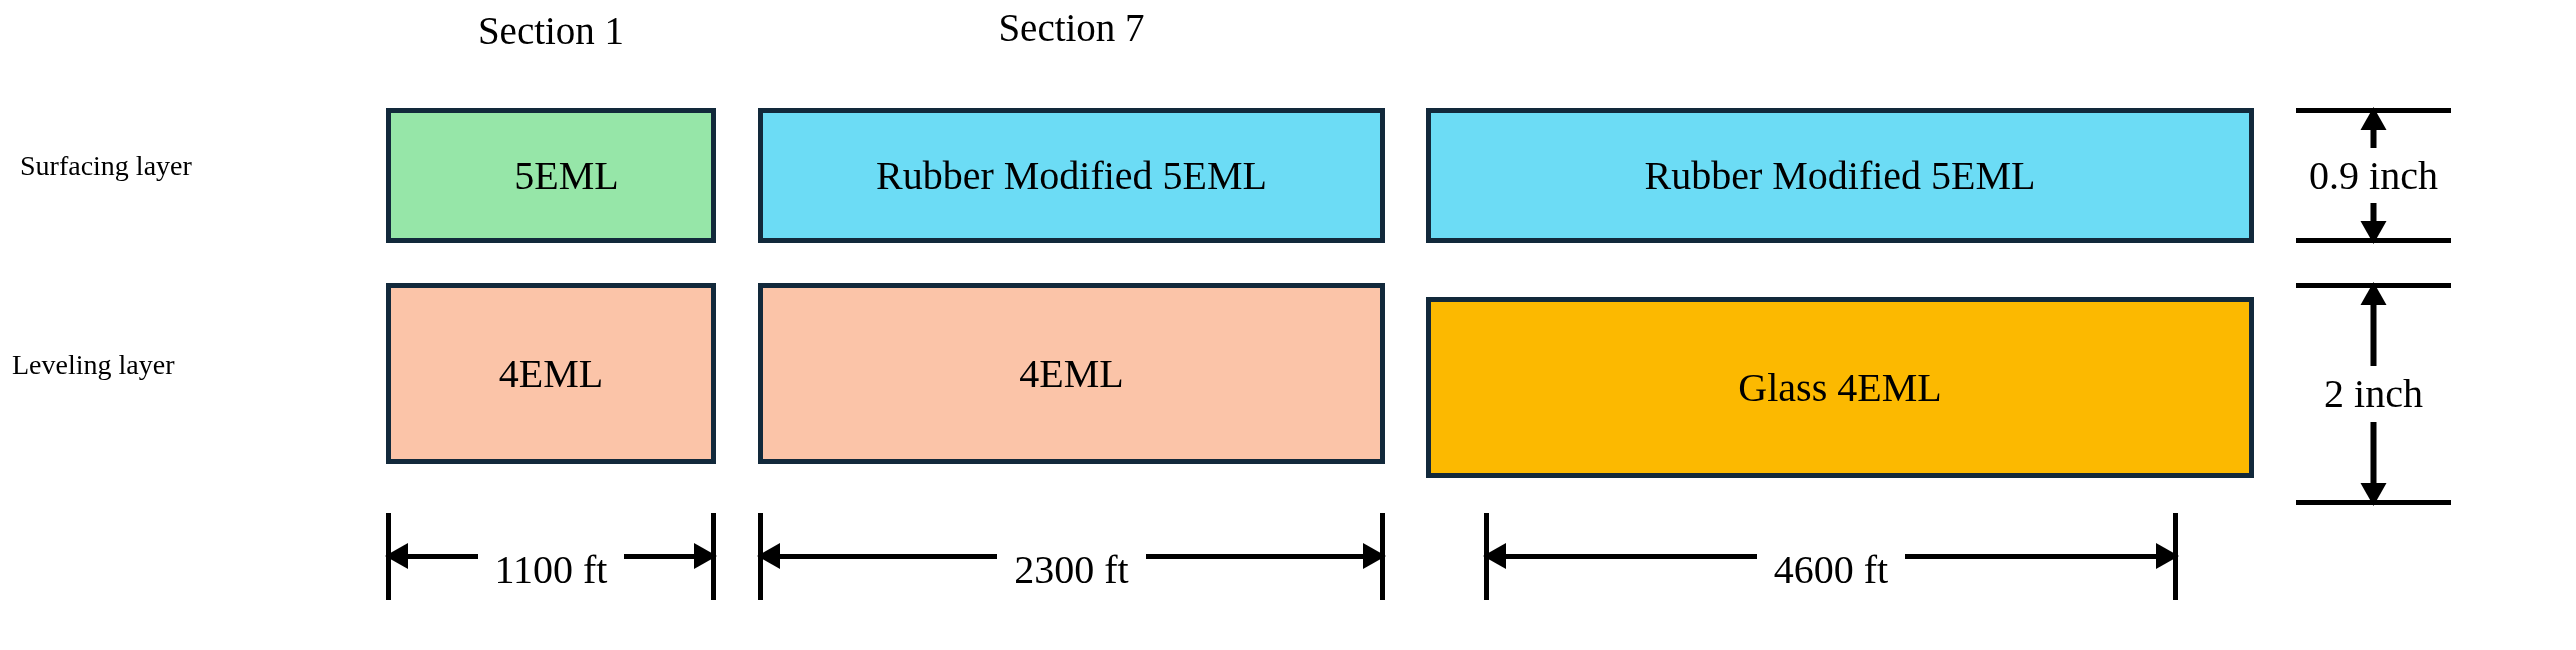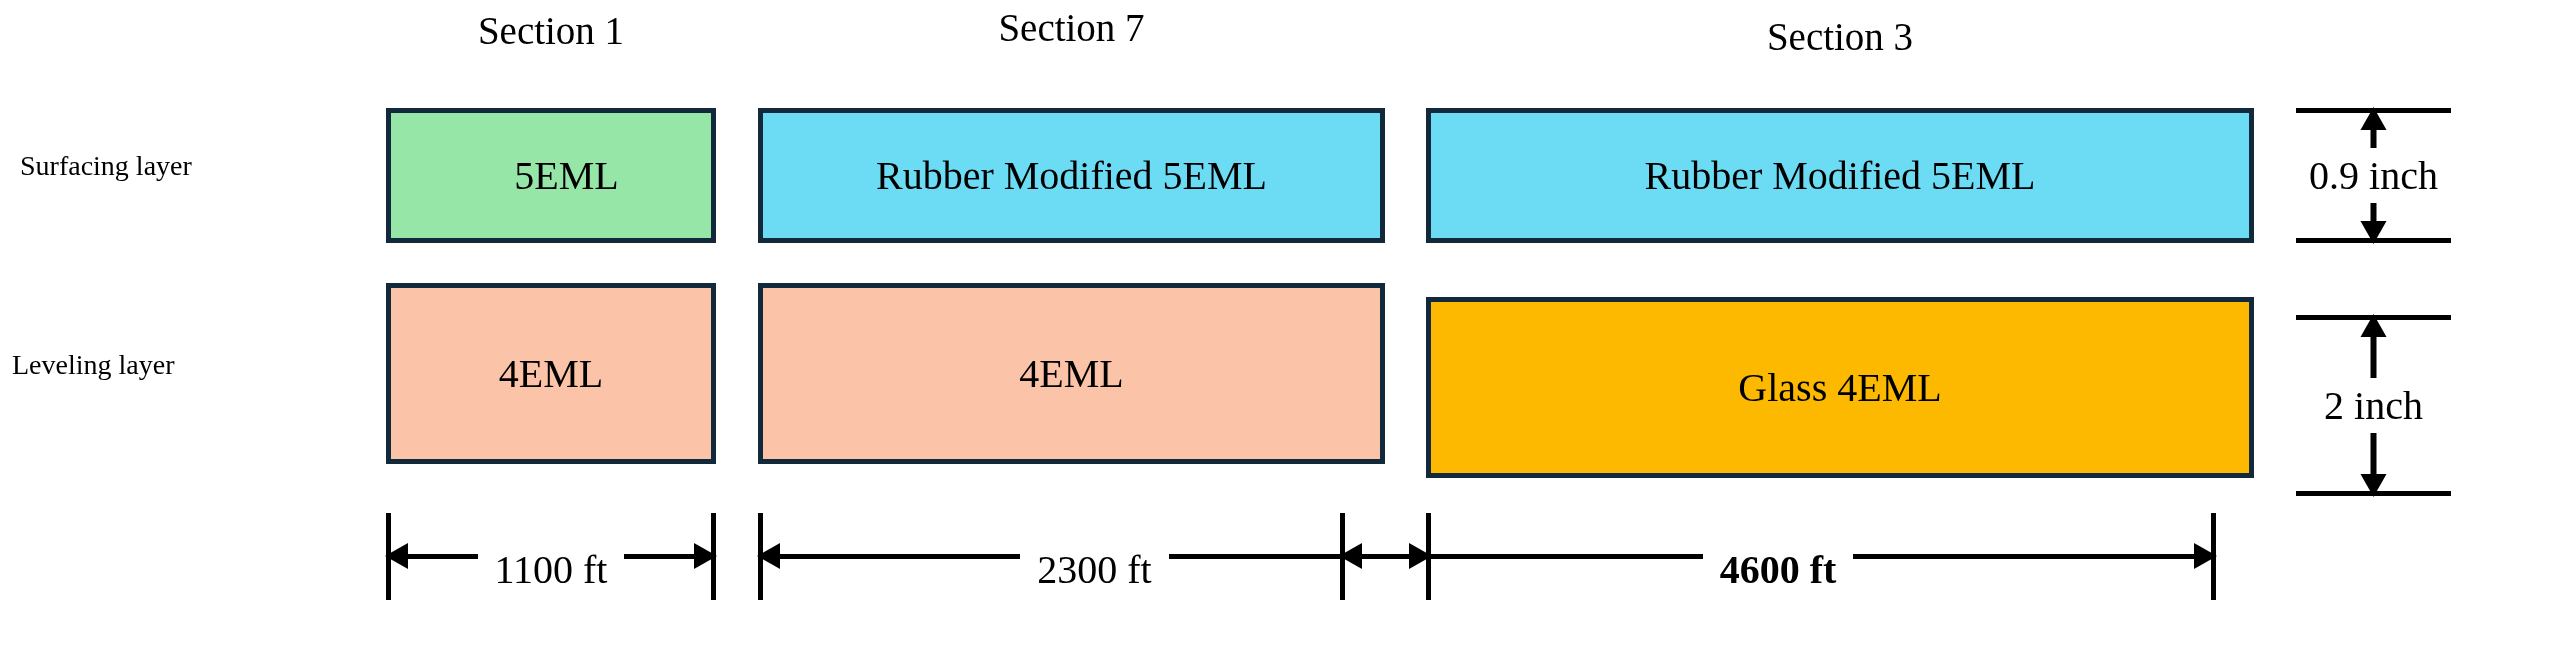--- a/index.html
+++ b/index.html
@@ -88,21 +88,20 @@
     color:#000;padding:7.8px 0;
   }
 </style>
 </head>
 <body>
 
 <div id="stage">
 
   <div class="sec-title" style="left:386px;top:11px;width:330px;">Section 1</div>
   <div class="sec-title" style="left:758px;top:7.8px;width:627px;">Section 7</div>
-  <div class="sec-title" style="left:1426px;top:17px;width:828px;">Section 3</div>
 
   <div class="row-label" style="left:20px;top:152px;">Surfacing layer</div>
   <div class="row-label" style="left:12px;top:351px;">Leveling layer</div>
 
   <div class="box" style="left:386px;top:108px;width:330px;height:135px;background:#96e6a8;padding-left:31px;">
     <span class="box-label">5EML</span>
   </div>
   <div class="box" style="left:758px;top:108px;width:627px;height:135px;background:#6cdcf5;">
     <span class="box-label">Rubber Modified 5EML</span>
   </div>
@@ -123,51 +122,51 @@
   <div class="hdim" style="left:386px;top:513px;width:330px;">
     <div class="tick left"></div>
     <div class="tick right"></div>
     <div class="bar">
       <div class="seg l"></div>
       <div class="hlabel">1100 ft</div>
       <div class="seg r"></div>
     </div>
   </div>
 
-  <div class="hdim" style="left:758px;top:513px;width:627px;padding-left:46px;">
+  <div class="hdim" style="left:758px;top:513px;width:627px;">
     <div class="tick left"></div>
     <div class="tick right"></div>
     <div class="bar">
       <div class="seg l"></div>
       <div class="hlabel">2300 ft</div>
       <div class="seg r"></div>
     </div>
   </div>
 
-  <div class="hdim" style="left:1340px;top:513px;width:876px;font-weight:bold;">
+  <div class="hdim" style="left:1484px;top:513px;width:694px;">
     <div class="tick left"></div>
     <div class="tick right"></div>
     <div class="bar">
       <div class="seg l"></div>
       <div class="hlabel">4600 ft</div>
       <div class="seg r"></div>
     </div>
   </div>
 
   <div class="vdim" style="left:2296px;top:108px;width:155px;height:135px;">
     <div class="etick top"></div>
     <div class="etick bot"></div>
     <div class="col">
       <div class="vseg up"></div>
       <div class="vlabel">0.9 inch</div>
       <div class="vseg dn"></div>
     </div>
   </div>
 
-  <div class="vdim" style="left:2296px;top:283px;width:155px;height:181px;margin-top:32px;">
+  <div class="vdim" style="left:2296px;top:283px;width:155px;height:222px;">
     <div class="etick top"></div>
     <div class="etick bot"></div>
     <div class="col">
       <div class="vseg up"></div>
       <div class="vlabel">2 inch</div>
       <div class="vseg dn"></div>
     </div>
   </div>
 
 </div>

